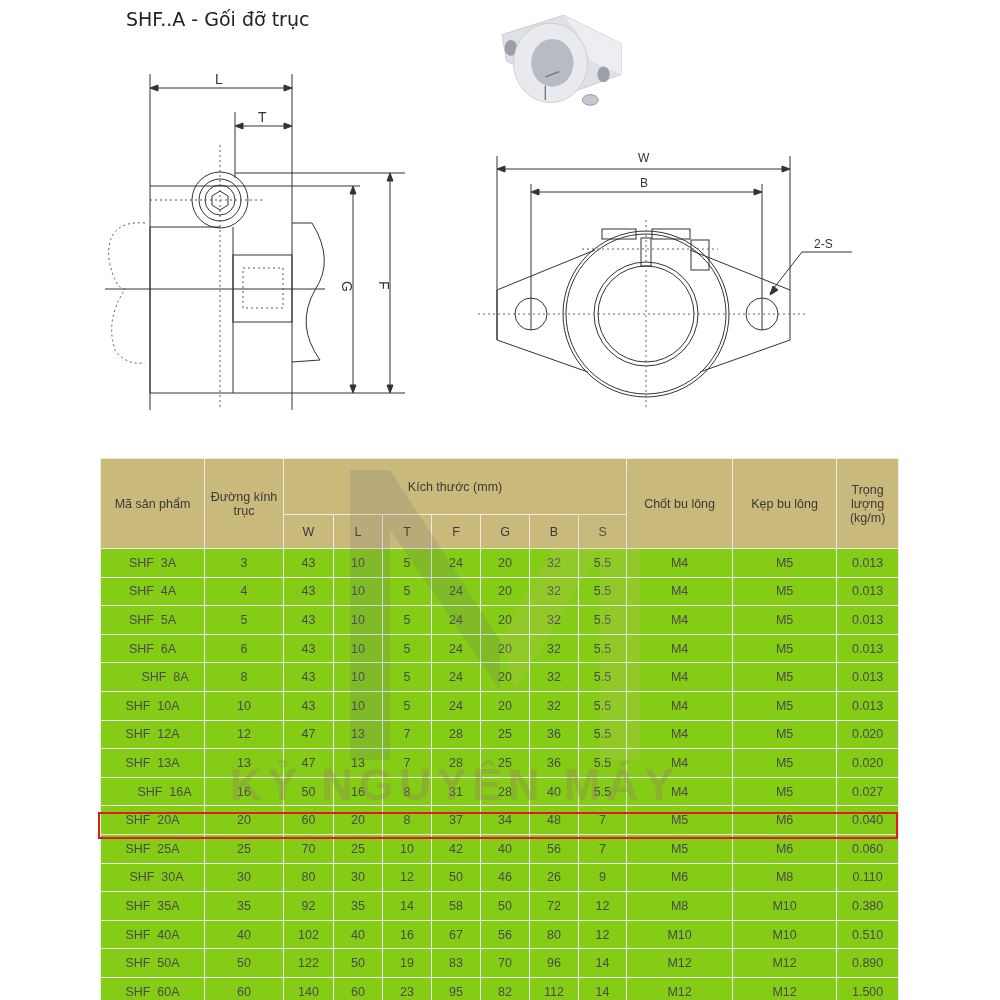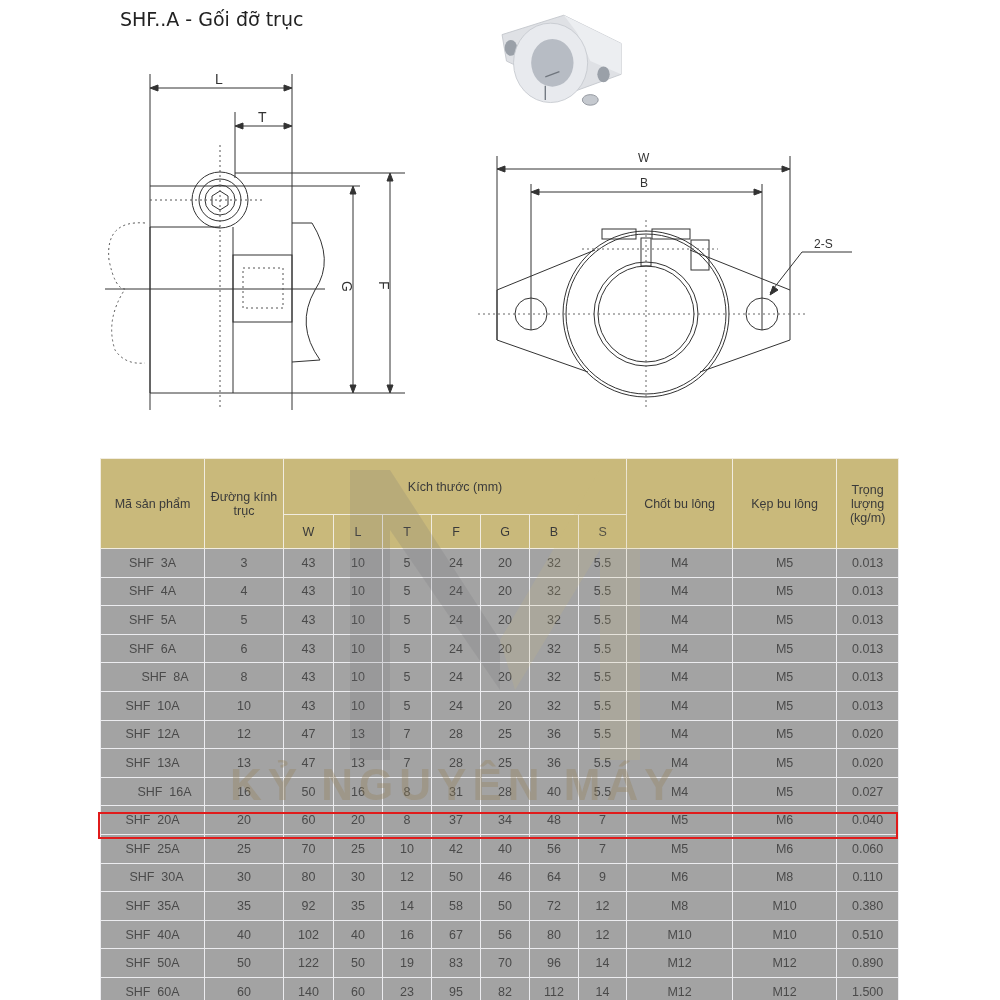--- a/index.html
+++ b/index.html
@@ -1,25 +1,25 @@
 <!DOCTYPE html>
 <html><head>
 <meta charset="utf-8">
 <style>
   html, body { margin:0; padding:0; background:#ffffff; }
   body { width:1000px; height:1000px; position:relative; overflow:hidden; font-family:"Liberation Sans", sans-serif; }
-  .title { position:absolute; left:120px; top:8px; font-size:19px; color:#222; font-family:"DejaVu Sans", sans-serif; }
+  .title { position:absolute; left:126px; top:8px; font-size:19px; color:#222; font-family:"DejaVu Sans", sans-serif; }
   .photo { position:absolute; left:480px; top:8px; width:150px; height:115px; }
   .side-drawing { position:absolute; left:95px; top:60px; width:330px; height:360px; }
   .front-drawing { position:absolute; left:470px; top:140px; width:400px; height:300px; }
   .table-wrap { position:absolute; left:100px; top:458px; width:798px; height:540px; background:#d4d4d8; }
   table { border-collapse:collapse; width:798px; table-layout:fixed; position:relative; z-index:1; }
   th { background:#c9b97b; color:#3a3a3a; font-weight:normal; font-size:12.5px; border:1.5px solid #f1ece0; padding:0; }
   td { color:#4a4a4a; font-size:12.5px; text-align:center; height:27.6px; border:1.5px solid #ececef; padding:0; background:transparent; }
-  tbody tr { background:#a3a3a3; }
+  tbody tr { background:#84cc16; }
   .h1 { height:56px; }
   .h2 { height:34px; }
   .highlight { position:absolute; left:98px; top:812px; width:800px; height:27px; border:2.5px solid #e01b1b; box-sizing:border-box; z-index:3; pointer-events:none; }
   .watermark { position:absolute; z-index:2; pointer-events:none; }
   .wm-text { position:absolute; left:230px; top:760px; font-size:44px; font-weight:bold; letter-spacing:6px; color:rgba(150,130,90,0.35); font-family:"Liberation Sans", sans-serif; z-index:2; pointer-events:none; }
 </style>
 </head>
 <body>
 
 <div class="title">SHF..A - Gối đỡ trục</div>
@@ -307,21 +307,21 @@
           <td>0.060</td>
         </tr>
         <tr>
           <td style="white-space: pre; padding-left: 8px;">SHF  30A</td>
           <td>30</td>
           <td>80</td>
           <td>30</td>
           <td>12</td>
           <td>50</td>
           <td>46</td>
-          <td>64</td>
+          <td>26</td>
           <td>9</td>
           <td>M6</td>
           <td>M8</td>
           <td>0.110</td>
         </tr>
         <tr>
           <td style="white-space: pre;">SHF  35A</td>
           <td>35</td>
           <td>92</td>
           <td>35</td>

